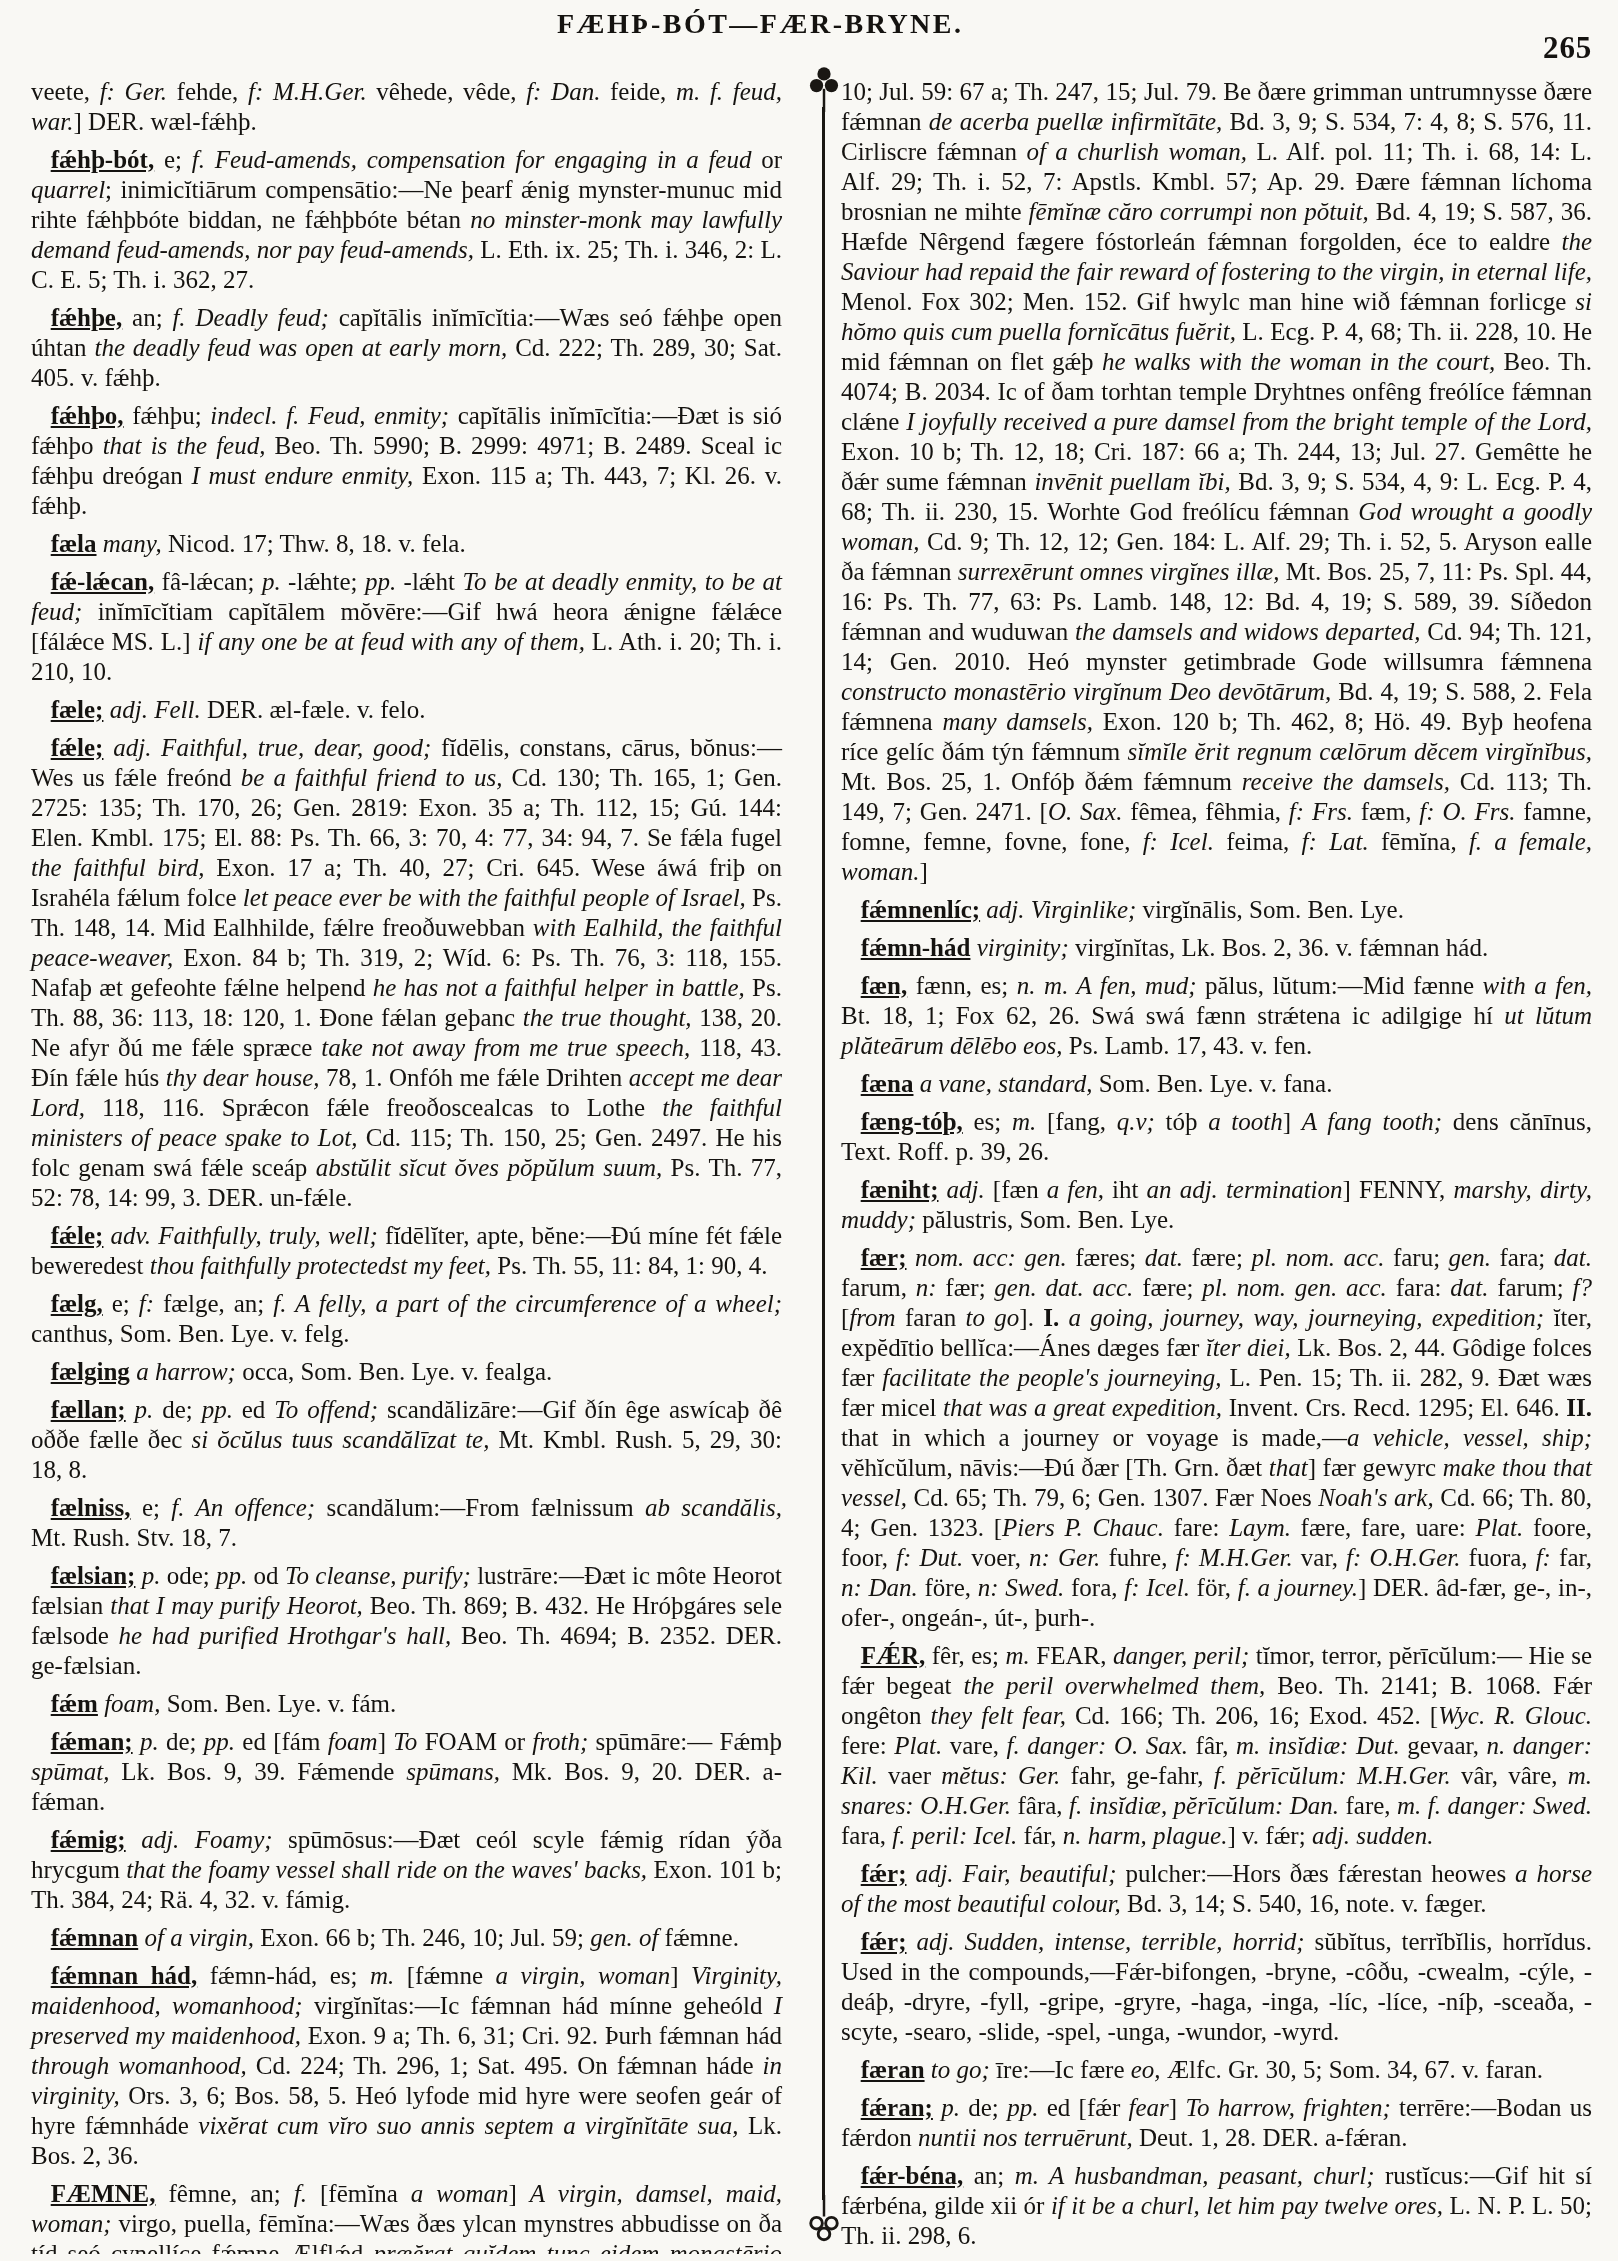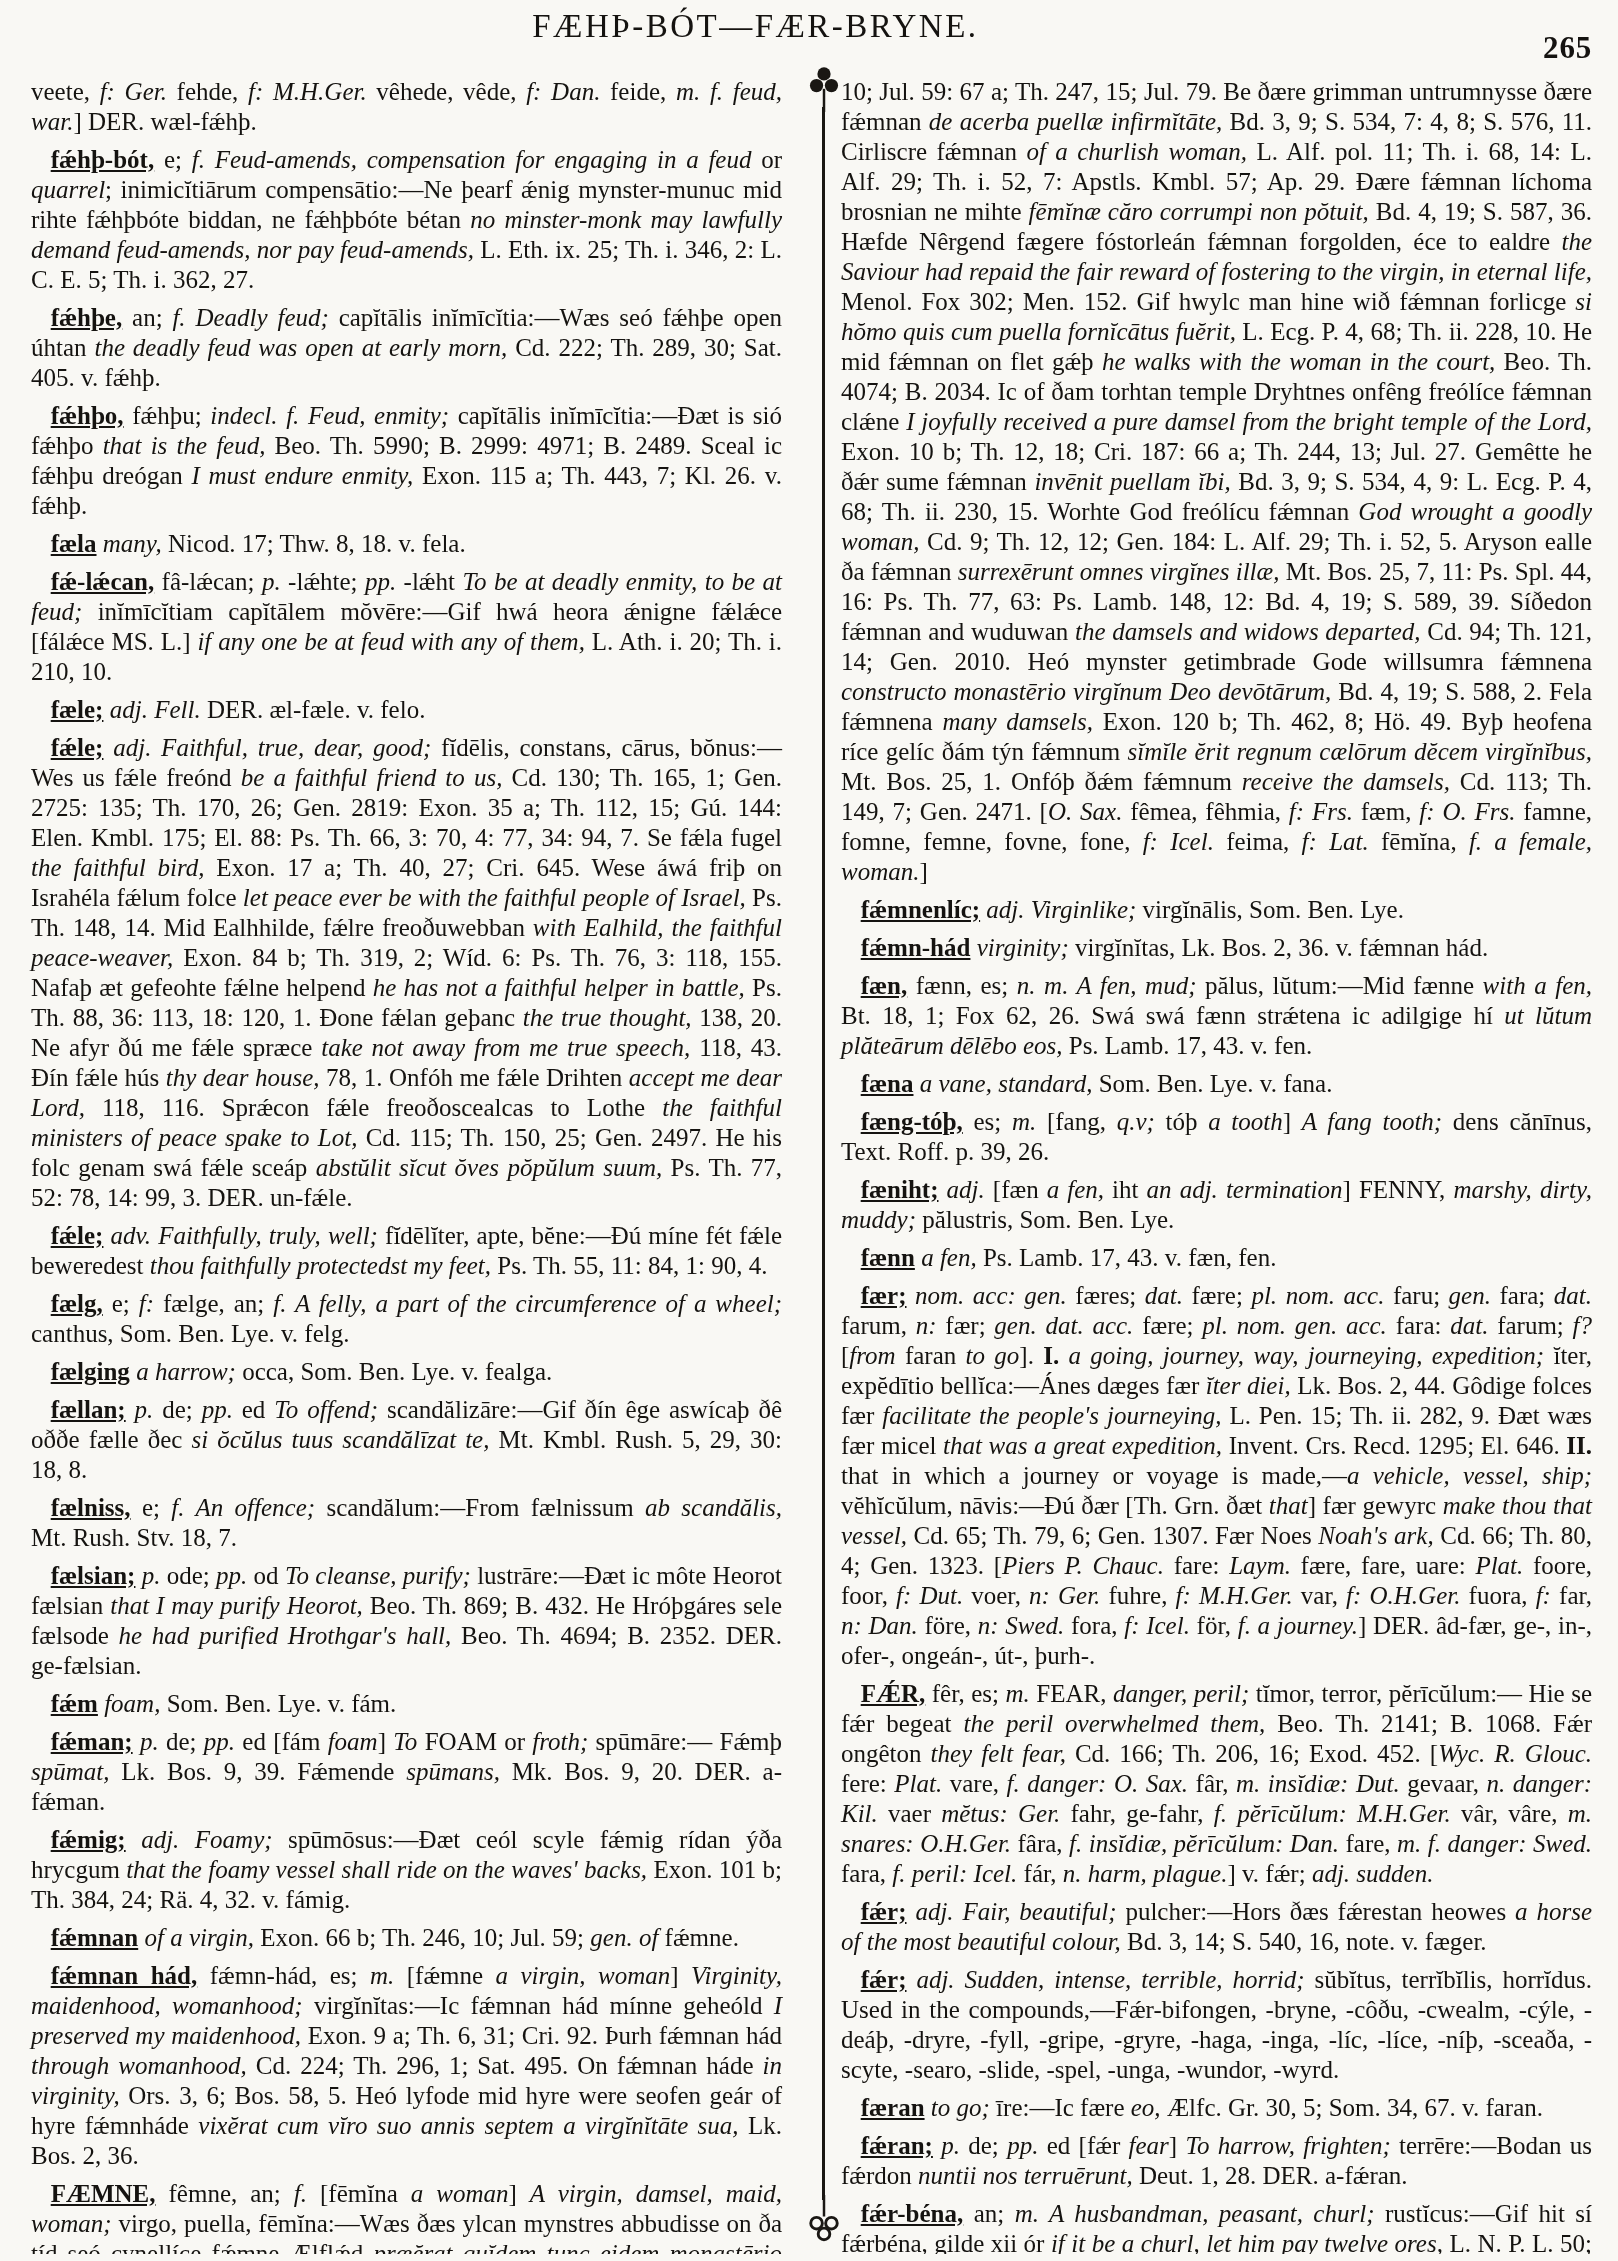--- a/index.html
+++ b/index.html
@@ -10,21 +10,21 @@
     font-family: "Liberation Serif", serif;
     position: relative;
     overflow: hidden;
   }
   .page { position: absolute; inset: 0; }
   .running-head {
     position: absolute; top: 4.9px; left: 0; width: 100%; height: 57px;
   }
   .head-title {
     position: absolute; left: 50%; top: 3.3px; transform: translateX(-62%);
-    font-size: 33px; font-weight: 400; letter-spacing: 2.5px;
+    font-size: 28px; font-weight: 700; letter-spacing: 2.5px;
     white-space: nowrap;
   }
   .page-number {
     position: absolute; right: 26px; top: 1.6px;
     font-size: 31px; font-weight: 600; letter-spacing: 0.8px; margin-top: 24px;
   }
   .columns {
     position: absolute; top: 69px; left: 23px; right: 18px; bottom: 6.6px;
     display: flex; gap: 43px;
     overflow: hidden;
@@ -98,21 +98,20 @@
         <p class="entry"><span class="hw">FÆMNE,</span> fêmne, an; <i>f.</i> [fēmĭna <i>a woman</i>] <i>A virgin, damsel, maid, woman;</i> virgo, puella, fēmĭna:—Wæs ðæs ylcan mynstres abbudisse on ða tíd seó cynellíce fǽmne Ælflǽd <i>præĕrat quĭdem tunc eidem monastērio rēgia virgo Ælbflæd,</i> Bd. 4, 26; S. 603, 3, 6: 4, 8; S. 575, 34: Gen. 2, 23: Mt. Bos. 1, 23.  Seó fæmne wæs Sarra háten <i>the damsel was called Sarah,</i> Cd. 83; Th. 103, 23; Gen. 1722: 101; Th. 134, 17; Gen. 2226.  Sceal fêmne hire freónd gesêccan <i>the damsel shall seek her lover,</i> Menol. Fox 548; Gn. C. 44.  Geseah ic líchoman ðære hálgan Godes fǽmnan  Bd. 4, 19; S. 589, 15, 43: 4, 19; S. 588, 36.  Wæs ðære fǽmnan ferþ geblissad  Exon. 69 b; Th. 259, 24; Jul. 287: 66 b; Th. 246,</p>
       </div>
     <div class="col" id="col-right">
         <p class="entry cont">10; Jul. 59: 67 a; Th. 247, 15; Jul. 79.  Be ðære grimman untrumnysse ðære fǽmnan <i>de acerba puellæ infirmĭtāte,</i> Bd. 3, 9; S. 534, 7: 4, 8; S. 576, 11.  Cirliscre fǽmnan <i>of a churlish woman,</i> L. Alf. pol. 11; Th. i. 68, 14: L. Alf. 29; Th. i. 52, 7: Apstls. Kmbl. 57; Ap. 29. Ðære fǽmnan líchoma brosnian ne mihte <i>fēmĭnæ căro corrumpi non pŏtuit,</i> Bd. 4, 19; S. 587, 36.  Hæfde Nêrgend fægere fóstorleán fǽmnan forgolden, éce to ealdre <i>the Saviour had repaid the fair reward of fostering to the virgin, in eternal life,</i> Menol. Fox 302; Men. 152.  Gif hwylc man hine wið fǽmnan forlicge <i>si hŏmo quis cum puella fornĭcātus fuĕrit,</i> L. Ecg. P. 4, 68; Th. ii. 228, 10.  He mid fǽmnan on flet gǽþ <i>he walks with the woman in the court,</i> Beo. Th. 4074; B. 2034.  Ic of ðam torhtan temple Dryhtnes onfêng freólíce fǽmnan clǽne <i>I joyfully received a pure damsel from the bright temple of the Lord,</i> Exon. 10 b; Th. 12, 18; Cri. 187: 66 a; Th. 244, 13; Jul. 27.  Gemêtte he ðǽr sume fǽmnan <i>invēnit puellam ĭbi,</i> Bd. 3, 9; S. 534, 4, 9: L. Ecg. P. 4, 68; Th. ii. 230, 15.  Worhte God freólícu fǽmnan <i>God wrought a goodly woman,</i> Cd. 9; Th. 12, 12; Gen. 184: L. Alf. 29; Th. i. 52, 5. Aryson ealle ða fǽmnan <i>surrexērunt omnes virgĭnes illæ,</i> Mt. Bos. 25, 7, 11: Ps. Spl. 44, 16: Ps. Th. 77, 63: Ps. Lamb. 148, 12: Bd. 4, 19; S. 589, 39.  Síðedon fǽmnan and wuduwan <i>the damsels and widows departed,</i> Cd. 94; Th. 121, 14; Gen. 2010.  Heó mynster getimbrade Gode willsumra fǽmnena <i>constructo monastērio virgĭnum Deo devōtārum,</i> Bd. 4, 19; S. 588, 2.  Fela fǽmnena <i>many damsels,</i> Exon. 120 b; Th. 462, 8; Hö. 49.  Byþ heofena ríce gelíc ðám týn fǽmnum <i>sĭmĭle ĕrit regnum cælōrum dĕcem virgĭnĭbus,</i> Mt. Bos. 25, 1.  Onfóþ ðǽm fǽmnum <i>receive the damsels,</i> Cd. 113; Th. 149, 7; Gen. 2471.  [<i>O. Sax.</i> fêmea, fêhmia, <i>f:</i> <i>Frs.</i> fæm, <i>f:</i> <i>O. Frs.</i> famne, fomne, femne, fovne, fone, <i>f:</i> <i>Icel.</i> feima, <i>f:</i> <i>Lat.</i> fēmĭna, <i>f. a female, woman.</i>]</p>
         <p class="entry"><span class="hw">fǽmnenlíc;</span> <i>adj. Virginlike;</i> virgĭnālis, Som. Ben. Lye.</p>
         <p class="entry"><span class="hw">fǽmn-hád</span> <i>virginity;</i> virgĭnĭtas, Lk. Bos. 2, 36.   v. fǽmnan hád.</p>
         <p class="entry"><span class="hw">fæn,</span> fænn, es; <i>n. m. A fen, mud;</i> pălus, lŭtum:—Mid fænne <i>with a fen,</i> Bt. 18, 1; Fox 62, 26.  Swá swá fænn strǽtena ic adilgige hí <i>ut lŭtum plăteārum dēlēbo eos,</i> Ps. Lamb. 17, 43.   v. fen.</p>
         <p class="entry"><span class="hw">fæna</span> <i>a vane, standard,</i> Som. Ben. Lye.   v. fana.</p>
         <p class="entry"><span class="hw">fæng-tóþ,</span> es; <i>m.</i> [fang, <i>q.v;</i> tóþ <i>a tooth</i>] <i>A fang tooth;</i> dens cănīnus, Text. Roff. p. 39, 26.</p>
         <p class="entry"><span class="hw">fæniht;</span> <i>adj.</i> [fæn <i>a fen,</i> iht <i>an adj. termination</i>] FENNY, <i>marshy, dirty, muddy;</i> pălustris, Som. Ben. Lye.</p>
-        <p class="entry"><span class="hw">fænn</span> <i>a fen,</i> Ps. Lamb. 17, 43.   v. fæn, fen.</p>
         <p class="entry"><span class="hw">fær;</span> <i>nom. acc: gen.</i> færes; <i>dat.</i> fære; <i>pl. nom. acc.</i> faru; <i>gen.</i> fara; <i>dat.</i> farum, <i>n:</i> fær; <i>gen. dat. acc.</i> fære; <i>pl. nom. gen. acc.</i> fara: <i>dat.</i> farum; <i>f?</i> [<i>from</i> faran <i>to go</i>].        <b>I.</b> <i>a going, journey, way, journeying, expedition;</i> ĭter, expĕdītio bellĭca:—Ánes dæges fær <i>ĭter diei,</i> Lk. Bos. 2, 44.  Gôdige folces fær <i>facilitate the people's journeying,</i> L. Pen. 15; Th. ii. 282, 9.  Ðæt wæs fær micel <i>that was a great expedition,</i> Invent. Crs. Recd. 1295; El. 646.        <b>II.</b> that in which a journey or voyage is made,—<i>a vehicle, vessel, ship;</i> vĕhĭcŭlum, nāvis:—Ðú ðær [Th. Grn. ðæt <i>that</i>] fær gewyrc <i>make thou that vessel,</i> Cd. 65; Th. 79, 6; Gen. 1307.  Fær Noes <i>Noah's ark,</i> Cd. 66; Th. 80, 4; Gen. 1323. [<i>Piers P. Chauc.</i> fare: <i>Laym.</i> fære, fare, uare: <i>Plat.</i> foore, foor, <i>f:</i> <i>Dut.</i> voer, <i>n:</i> <i>Ger.</i> fuhre, <i>f:</i> <i>M.H.Ger.</i> var, <i>f:</i> <i>O.H.Ger.</i> fuora, <i>f:</i> far, <i>n:</i> <i>Dan.</i> före, <i>n:</i> <i>Swed.</i> fora, <i>f:</i> <i>Icel.</i> för, <i>f. a journey.</i>]   DER. âd-fær, ge-, in-, ofer-, ongeán-, út-, þurh-.</p>
         <p class="entry"><span class="hw">FǼR,</span> fêr, es; <i>m.</i> FEAR, <i>danger, peril;</i> tĭmor, terror, pĕrīcŭlum:— Hie se fǽr begeat <i>the peril overwhelmed them,</i> Beo. Th. 2141; B. 1068. Fǽr ongêton <i>they felt fear,</i> Cd. 166; Th. 206, 16; Exod. 452.  [<i>Wyc. R. Glouc.</i> fere: <i>Plat.</i> vare, <i>f. danger:</i> <i>O. Sax.</i> fâr, <i>m. insĭdiæ:</i> <i>Dut.</i> gevaar, <i>n. danger:</i> <i>Kil.</i> vaer <i>mĕtus:</i> <i>Ger.</i> fahr, ge-fahr, <i>f. pĕrīcŭlum:</i> <i>M.H.Ger.</i> vâr, vâre, <i>m. snares:</i> <i>O.H.Ger.</i> fâra, <i>f. insĭdiæ, pĕrīcŭlum:</i> <i>Dan.</i> fare, <i>m. f. danger:</i> <i>Swed.</i> fara, <i>f. peril:</i> <i>Icel.</i> fár, <i>n. harm, plague.</i>]   v. fǽr; <i>adj. sudden.</i></p>
         <p class="entry"><span class="hw">fǽr;</span> <i>adj. Fair, beautiful;</i> pulcher:—Hors ðæs fǽrestan heowes <i>a horse of the most beautiful colour,</i> Bd. 3, 14; S. 540, 16, note.   v. fæger.</p>
         <p class="entry"><span class="hw">fǽr;</span> <i>adj. Sudden, intense, terrible, horrid;</i> sŭbĭtus, terrĭbĭlis, horrĭdus. Used in the compounds,—Fǽr-bifongen, -bryne, -côðu, -cwealm, -cýle, -deáþ, -dryre, -fyll, -gripe, -gryre, -haga, -inga, -líc, -líce, -níþ, -sceaða, -scyte, -searo, -slide, -spel, -unga, -wundor, -wyrd.</p>
         <p class="entry"><span class="hw">færan</span> <i>to go;</i> īre:—Ic fære <i>eo,</i> Ælfc. Gr. 30, 5; Som. 34, 67. v. faran.</p>
         <p class="entry"><span class="hw">fǽran;</span> <i>p.</i> de; <i>pp.</i> ed [fǽr <i>fear</i>] <i>To harrow, frighten;</i> terrēre:—Bodan us fǽrdon <i>nuntii nos terruērunt,</i> Deut. 1, 28.   DER. a-fǽran.</p>
         <p class="entry"><span class="hw">fǽr-béna,</span> an; <i>m. A husbandman, peasant, churl;</i> rustĭcus:—Gif hit sí fǽrbéna, gilde xii ór <i>if it be a churl, let him pay twelve ores,</i> L. N. P. L. 50; Th. ii. 298, 6.</p>
         <p class="entry"><span class="hw">fǽr-bifongen;</span> <i>adj. With perils encompassed;</i> pĕrīcŭlis <i>vel</i> terrōrĭbus circumventus:—Fǽrbifongen ic ðǽr furðum cwom  Beo. Th. 4022; B. 2009.</p>
       </div>
   </div>

